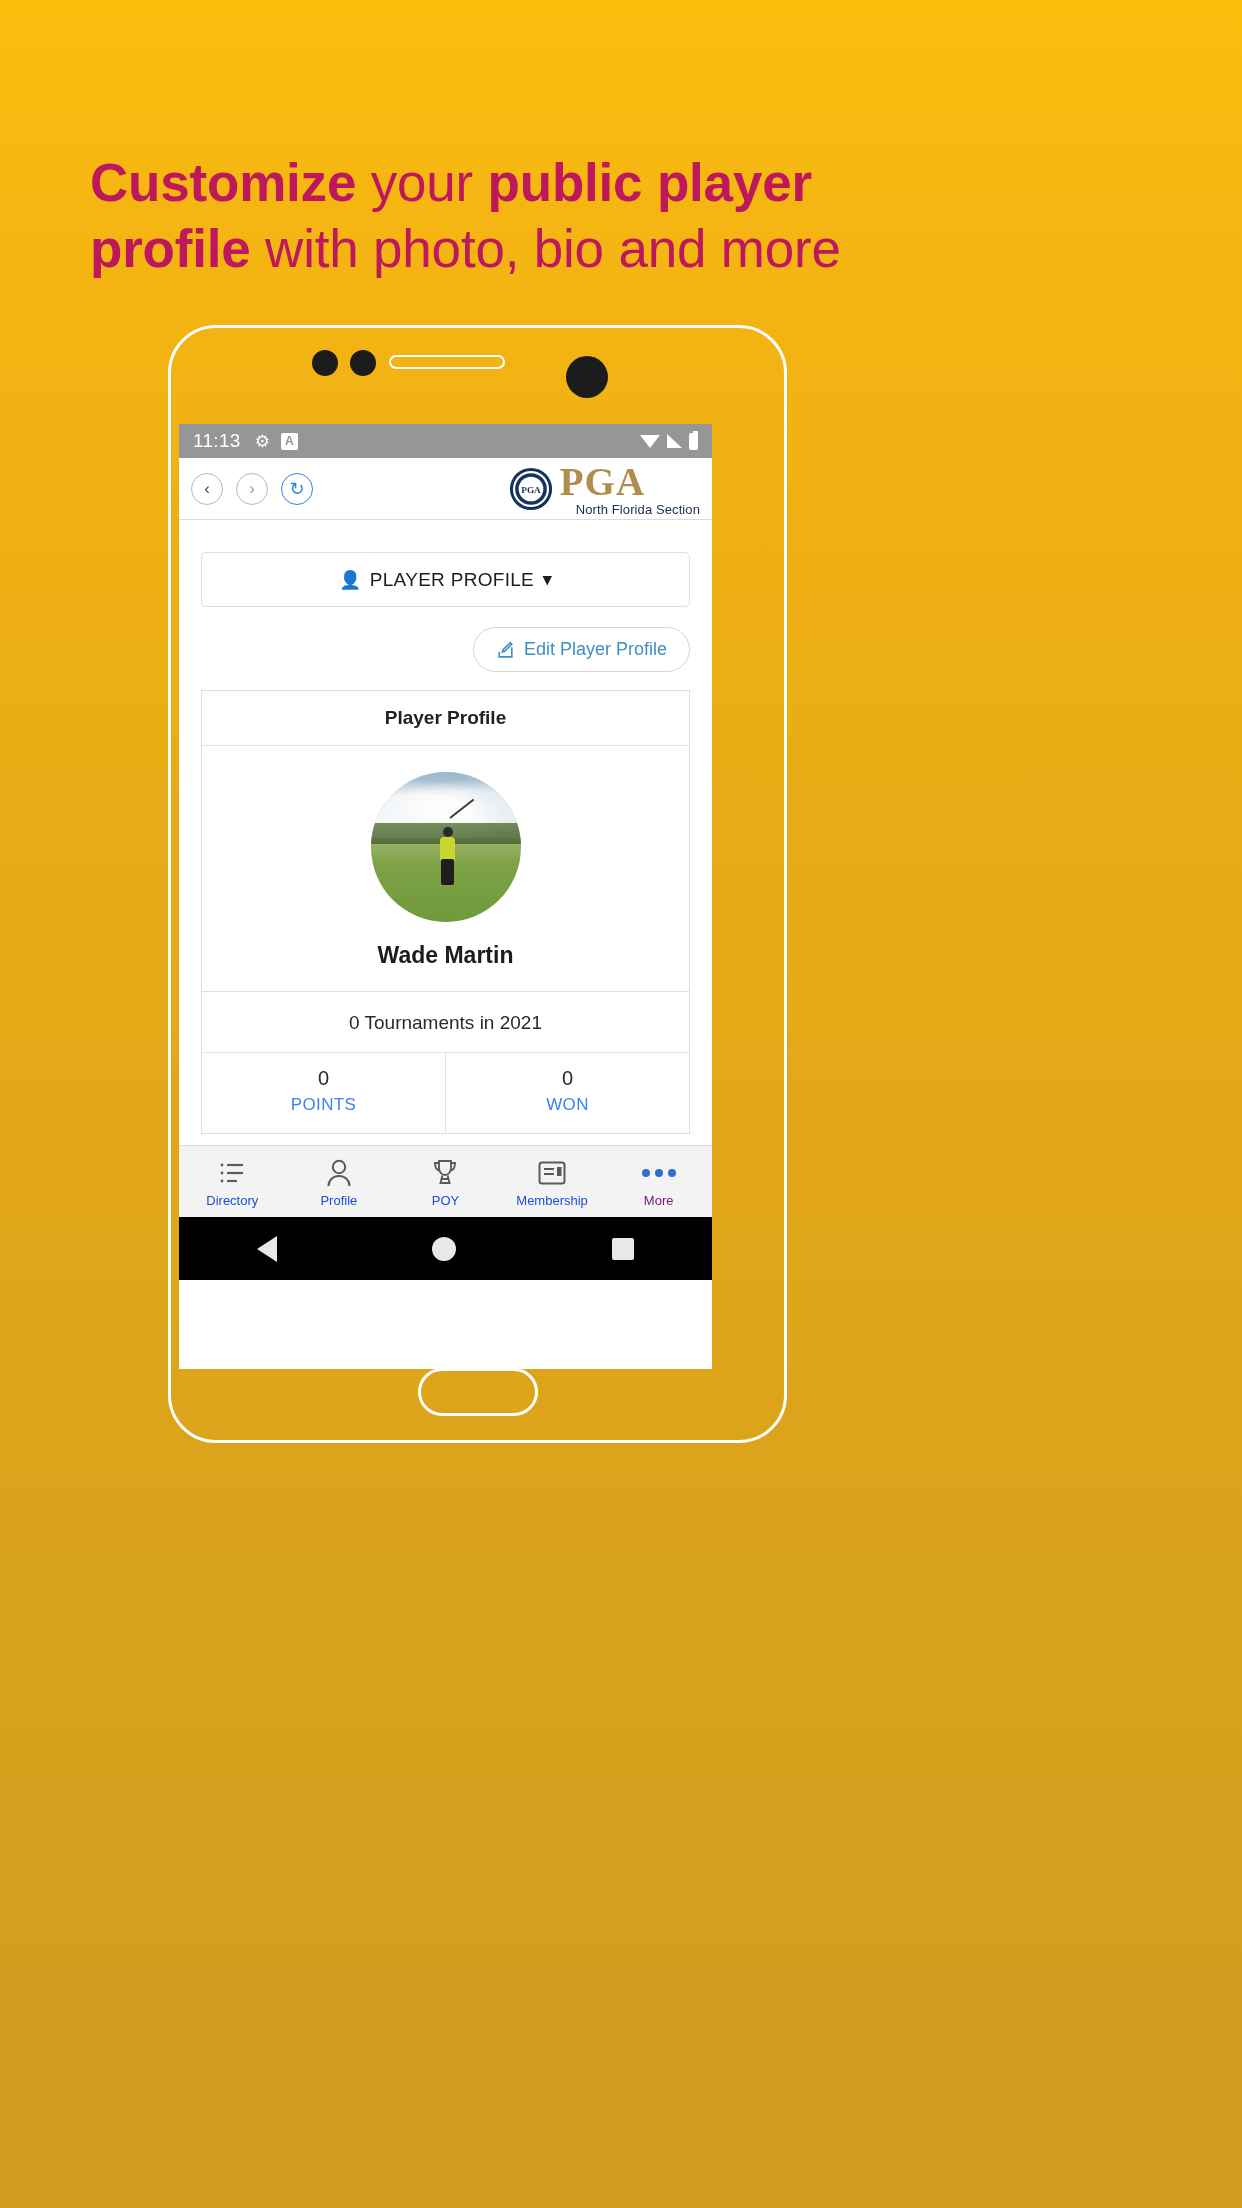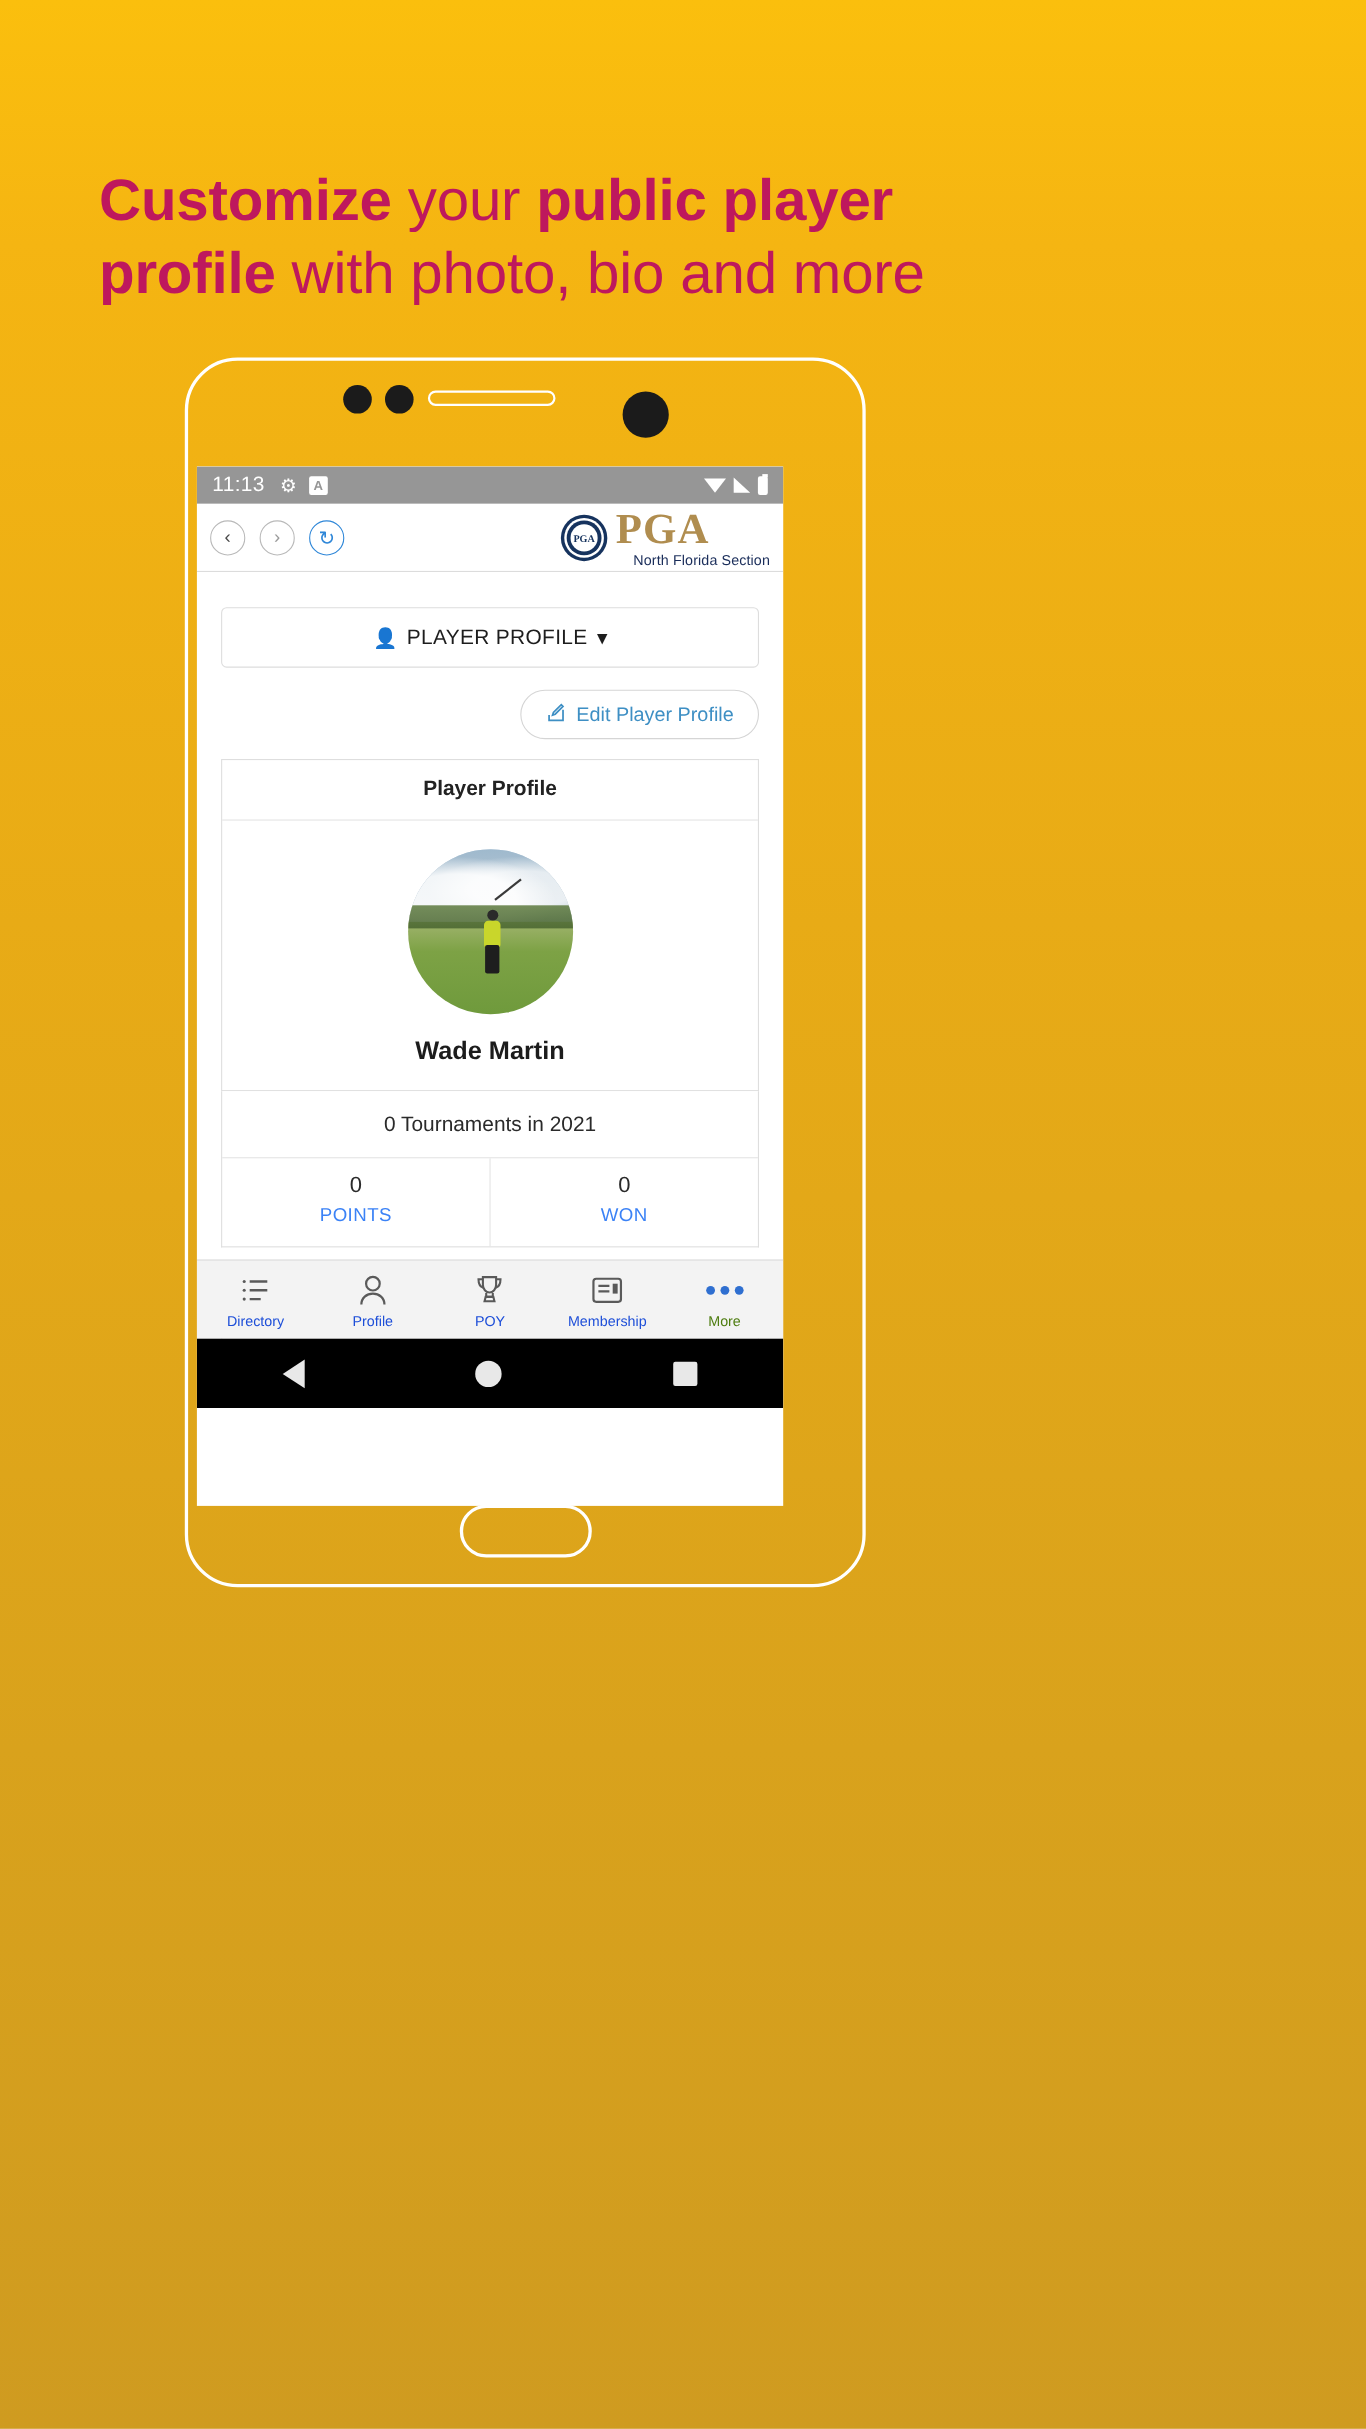--- a/index.html
+++ b/index.html
@@ -111,21 +111,21 @@
     display: flex; align-items: center; justify-content: center;
     font-size: 19px; color: #1d1d1d; letter-spacing: .3px; background: #fff;
   }
   .dd-person { margin-right: 8px; font-size: 18px; }
   .dd-chev { margin-left: 9px; font-size: 17px; font-weight: 700; }
 
   .edit-row { padding: 20px 22px 0 22px; display: flex; justify-content: flex-end; }
   .edit-btn {
     border: 1px solid #d5d5d5; border-radius: 26px; background: #fff;
     color: #3e8fc4; font-size: 18px; padding: 11px 22px;
-    display: flex; align-items: flex-start; gap: 9px;
+    display: flex; align-items: flex-end; gap: 9px;
   }
 
   .card { margin: 18px 22px 0 22px; border: 1px solid #dedede; background: #fff; }
   .card-head {
     text-align: center; font-size: 19px; font-weight: 700; color: #222;
     padding: 16px 0; border-bottom: 1px solid #e4e4e4;
   }
   .card-body { padding: 26px 0 22px 0; text-align: center; }
   .avatar {
     width: 150px; height: 150px; border-radius: 50%; margin: 0 auto;
@@ -168,21 +168,21 @@
 
   
   .tabbar {
     position: absolute; left: 0; right: 0; bottom: 63px; height: 72px;
     background: #f3f3f3; border-top: 1px solid #dcdcdc;
     display: flex; align-items: center;
   }
   .tabitem { flex: 1; text-align: center; color: #1d4ed8; }
   .tabitem .ti-icon { height: 34px; display: flex; align-items: center; justify-content: center; }
   .tabitem .ti-lbl { font-size: 13px; margin-top: 3px; }
-  .tabitem.more { color: #4d7c0f; }
+  .tabitem.more { color: #701a75; }
   .dots { display: flex; gap: 5px; justify-content: center; align-items: center; height: 34px; }
   .dots i { width: 8px; height: 8px; border-radius: 50%; background: #2f6fd0; display: block; }
 
   
   .androidnav {
     position: absolute; left: 0; right: 0; bottom: 0; height: 63px;
     background: #000; display: flex; align-items: center; justify-content: space-around;
   }
   .an-back { width: 0; height: 0; border-top: 13px solid transparent; border-bottom: 13px solid transparent; border-right: 20px solid #e8e8e8; }
   .an-home { width: 24px; height: 24px; border-radius: 50%; background: #e8e8e8; }

